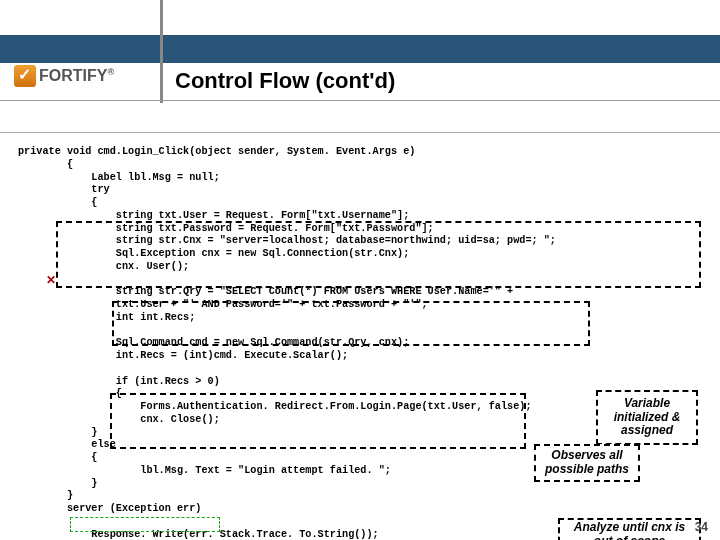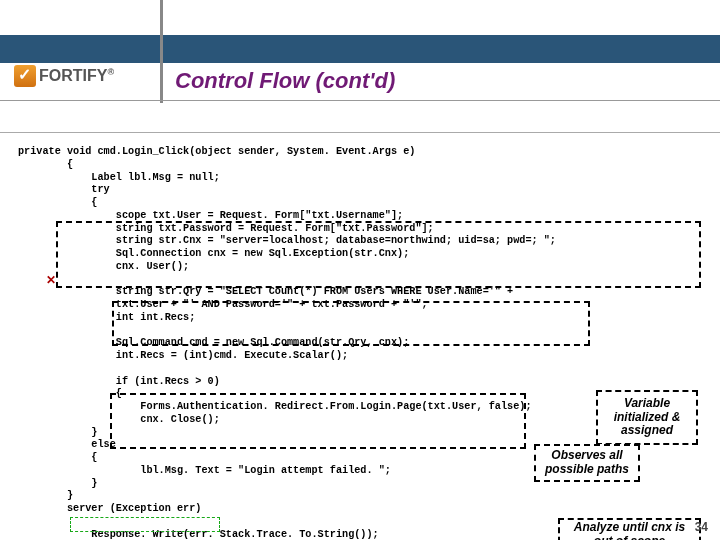--- a/index.html
+++ b/index.html
@@ -65,22 +65,21 @@
     right: 0;
     height: 1px;
     background: #999;
   }
   .title-area {
     position: absolute;
     top: 68px;
     left: 175px;
     font-size: 22px;
     font-weight: bold;
-    color: #701a75;
-    font-style: italic;
+    color: #000000;
   }
   .bottom-line {
     position: absolute;
     top: 132px;
     left: 0;
     right: 0;
     height: 1px;
     background: #aaa;
   }
   .code {
@@ -142,24 +141,24 @@
 </div>
 <div class="top-line"></div>
 <div class="title-area">Control Flow (cont'd)</div>
 <div class="bottom-line"></div>
 
 <pre class="code"><span>private void cmd.Login_Click(object sender, System. Event.Args e)</span>
 <span>        {</span>
 <span>            Label lbl.Msg = null;</span>
 <span>            try</span>
 <span>            {</span>
-<span>                scope txt.User = Request. Form["txt.Username"];</span>
+<span>                string txt.User = Request. Form["txt.Username"];</span>
 <span>                string txt.Password = Request. Form["txt.Password"];</span>
 <span>                string str.Cnx = "server=localhost; database=northwind; uid=sa; pwd=; ";</span>
-<span>                Sql.Connection cnx = new Sql.Exception(str.Cnx);</span>
+<span>                Sql.Exception cnx = new Sql.Connection(str.Cnx);</span>
 <span>                cnx. User();</span>
 <span></span>
 <span>                string str.Qry = "SELECT Count(*) FROM Users WHERE User.Name='" +</span>
 <span>                txt.User + "' AND Password='" + txt.Password + "'";</span>
 <span>                int int.Recs;</span>
 <span></span>
 <span>                Sql.Command cmd = new Sql.Command(str.Qry, cnx);</span>
 <span>                int.Recs = (int)cmd. Execute.Scalar();</span>
 <span></span>
 <span>                if (int.Recs &gt; 0)</span>

